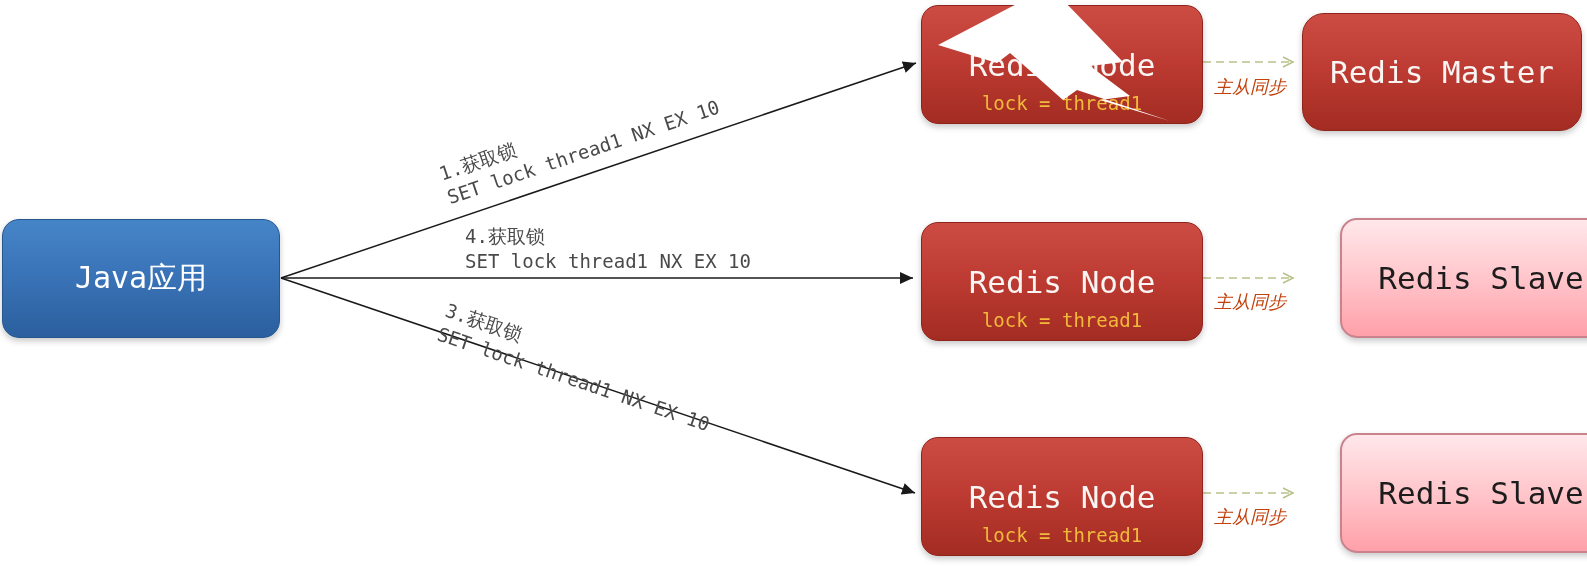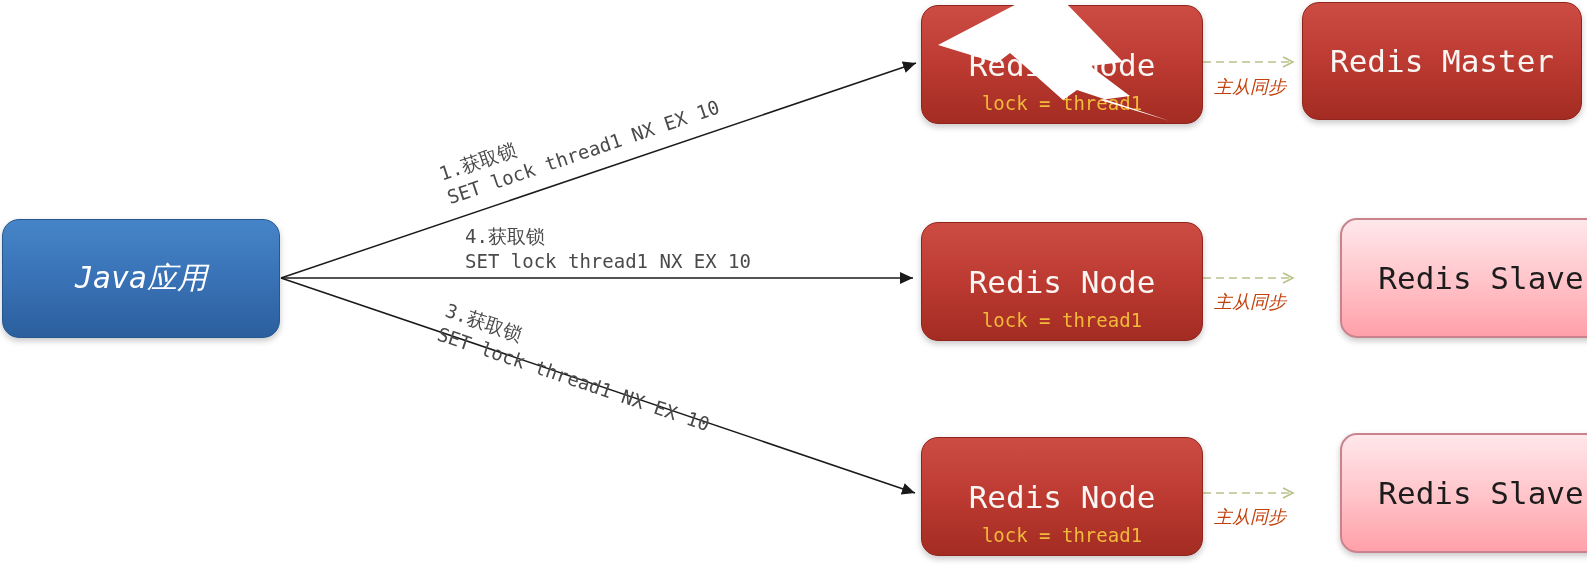--- a/index.html
+++ b/index.html
@@ -12,36 +12,35 @@
   .boltlayer{z-index:6;}
   .box{
     position:absolute;border-radius:17px;display:flex;align-items:center;justify-content:center;
     box-shadow:0 3px 6px rgba(0,0,0,0.22);
   }
   .box .title{white-space:nowrap;}
   .java{
     left:2px;top:219px;width:276px;height:117px;z-index:2;
     background:linear-gradient(180deg,#4684c8 0%,#3a74b8 45%,#2b5f9e 100%);
     border:1px solid #27578f;
-    font-style:italic;
   }
   .java .title{color:#ffffff;font-size:30px;}
   .rednode{
     left:921px;width:280px;height:117px;z-index:2;
     background:linear-gradient(180deg,#cc4c43 0%,#bc3a31 50%,#a32c22 100%);
     border:1px solid #8e241c;
   }
   .rednode .title{color:#f8f5f3;font-size:31px;}
   .rednode .lock{
     position:absolute;left:0;right:0;bottom:9px;text-align:center;
     color:#f2ba3a;font-size:19px;white-space:nowrap;
   }
   .row1{top:5px;} .row2{top:222px;} .row3{top:437px;}
   .replica{left:1302px;width:278px;height:116px;z-index:2;}
-  .reprow1{top:2px;} .reprow2{top:218px;} .reprow3{top:433px;}
+  .reprow1{top:13px;border-radius:22px;} .reprow2{top:218px;} .reprow3{top:433px;}
   .master{
     background:linear-gradient(180deg,#cc4c43 0%,#bc3a31 50%,#a32c22 100%);
     border:1px solid #8e241c;
   }
   .master .title{color:#f8f5f3;font-size:31px;}
   .slave{
     background:linear-gradient(180deg,#ffe7ea 0%,#ffc6cb 50%,#ffa0a9 100%);
     border:2px solid #c9838d;
     margin-left:38px;
   }

